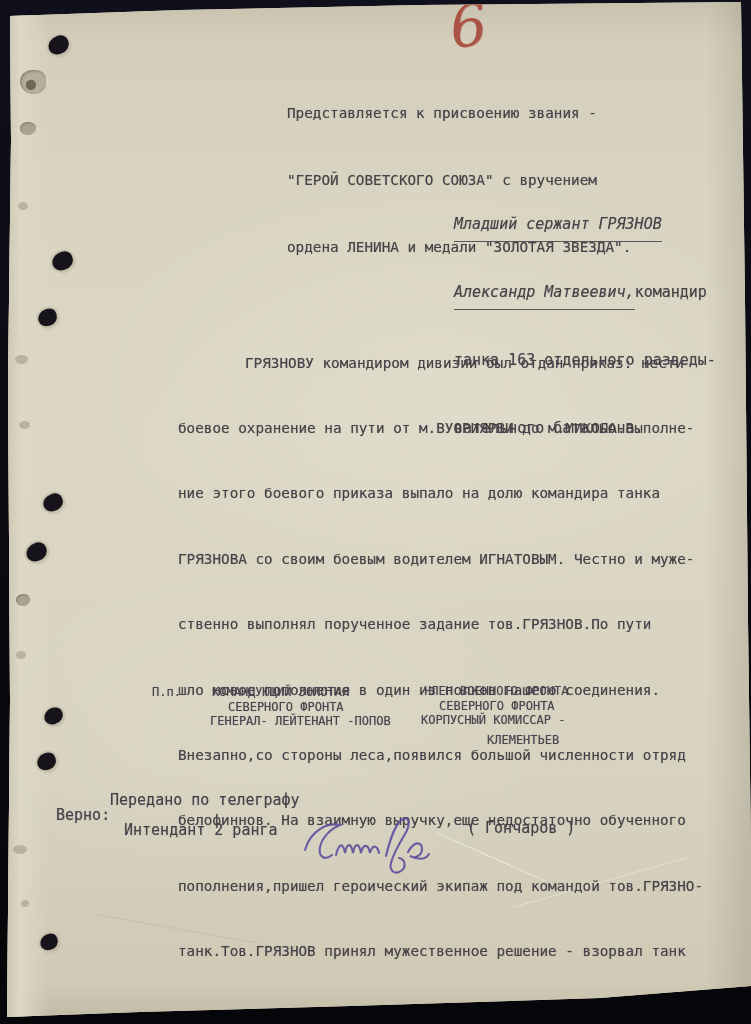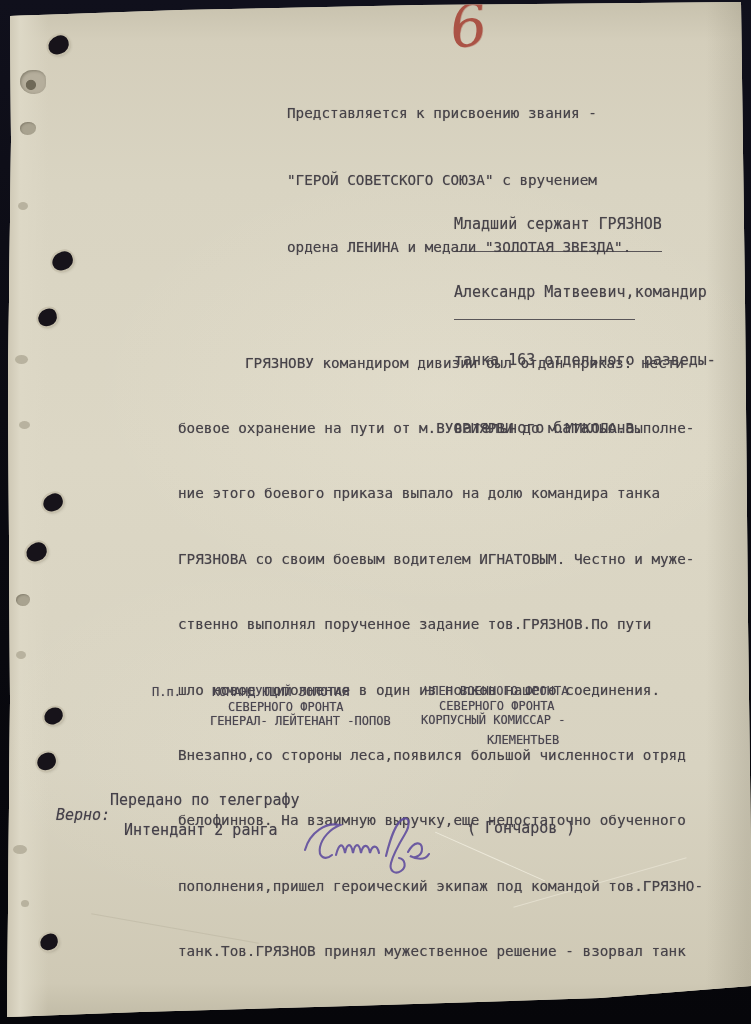--- a/index.html
+++ b/index.html
@@ -16,21 +16,21 @@
       radial-gradient(ellipse 500px 320px at 58% 38%, rgba(250,246,232,0.16), transparent 70%),
       radial-gradient(ellipse 420px 260px at 35% 72%, rgba(250,246,232,0.10), transparent 70%),
       linear-gradient(90deg, #b3ac96 0px, #cfc9b6 9px, #ddd8c6 20px, rgba(0,0,0,0) 48px),
       linear-gradient(90deg, rgba(0,0,0,0) 94%, rgba(130,124,104,0.25) 99.5%),
       linear-gradient(180deg, #c7c1ad 0%, #d4cebb 4%, #d9d4c2 18%, #dcd7c5 45%, #d8d3c1 75%, #cfc9b5 96%, #bfb9a4 100%);
     background-color:#d8d3c1;
   }
   .txt { position:absolute; color:#474349; text-shadow:0 0 0.8px rgba(71,67,73,0.55); white-space:pre; }
   .header-block { left:287px; top:57px; font-size:14.3px; line-height:22.4px; }
   .subject-block { left:454px; top:168px; font-size:15px; line-height:22.6px; }
-  .ul { border-bottom:1.4px solid rgba(66,62,68,0.85); padding-bottom:18px; }
+  .ul { border-bottom:1.4px solid rgba(66,62,68,0.85); padding-bottom:8px;font-style:italic; }
   .body-block { left:178px; top:309px; font-size:14.3px; line-height:21.8px; }
   .body-block .line.first { text-indent:67px; }
   .sig { position:absolute; font-size:12px; color:#4a4650; text-shadow:0 0 0.9px rgba(74,70,80,0.55); white-space:pre; }
   .foot { position:absolute; font-size:15px; color:#45414a; text-shadow:0 0 0.9px rgba(69,65,74,0.5); white-space:pre; }
   .hole { position:absolute; }
   .hole-dark { background:#17131a; border-radius:60% 45% 55% 50%; box-shadow:0 0 0 2px rgba(198,192,172,0.9), 1px 2px 3px rgba(60,55,40,0.25); transform:rotate(-18deg); }
   .hole-torn { border-radius:55% 45% 50% 60%; background:radial-gradient(circle at 42% 62%, #6e6857 0 22%, #b5ae9c 26% 100%); box-shadow:inset 1px 1px 3px rgba(80,75,60,0.5); }
   .hole-gray { background:#a9a390; border-radius:50% 45% 55% 50%; box-shadow:inset 1px 1px 2px rgba(80,75,60,0.4); }
   .hole-faint { background:#b2ab98; opacity:0.85; border-radius:50%; }
   .page-num {
@@ -102,21 +102,21 @@
     <span class="sig" style="left:152px; top:685px;">П.п.</span>
     <span class="sig" style="left:212px; top:685px;">КОМАНДУЮЩИЙ ЗОЛОТАЯ</span>
     <span class="sig" style="left:228px; top:700px;">СЕВЕРНОГО ФРОНТА</span>
     <span class="sig" style="left:210px; top:714px;">ГЕНЕРАЛ- ЛЕЙТЕНАНТ -ПОПОВ</span>
     <span class="sig" style="left:424px; top:684px;">ЧЛЕН ВОЕННОГО ФРОНТА</span>
     <span class="sig" style="left:439px; top:699px;">СЕВЕРНОГО ФРОНТА</span>
     <span class="sig" style="left:421px; top:713px;">КОРПУСНЫЙ КОМИССАР -</span>
     <span class="sig" style="left:487px; top:733px;">КЛЕМЕНТЬЕВ</span>
 
     <span class="foot" style="left:110px; top:791px;">Передано по телеграфу</span>
-    <span class="foot" style="left:56px;  top:806px;font-style:italic;">Верно:</span>
+    <span class="foot" style="left:56px;  top:806px;">Верно:</span>
     <span class="foot" style="left:124px; top:821px;">Интендант 2 ранга</span>
     <span class="foot" style="left:467px; top:819px;">( Гончаров )</span>
 
     <svg id="sig-svg" width="160" height="68" viewBox="0 0 160 68">
       <g fill="none" stroke="#5e4b9e" stroke-width="2.1" stroke-linecap="round" opacity="0.88">
         <path d="M 5 40 C 10 22 26 12 40 15 C 30 19 22 28 20 37 C 18 47 25 51 32 45"></path>
         <path d="M 36 45 C 39 33 43 32 45 43 C 47 33 51 32 53 43 C 55 33 59 32 61 43 C 63 34 68 33 70 43 C 72 35 77 34 79 43"></path>
         <path d="M 86 46 C 90 30 95 13 103 9 C 109 6 111 14 105 24 C 99 34 93 45 91 53 C 89 61 95 65 101 61 C 107 57 105 49 99 48"></path>
         <path d="M 108 42 C 114 31 122 31 122 39 C 122 46 114 49 110 46 C 116 49 125 51 129 44"></path>
       </g>

